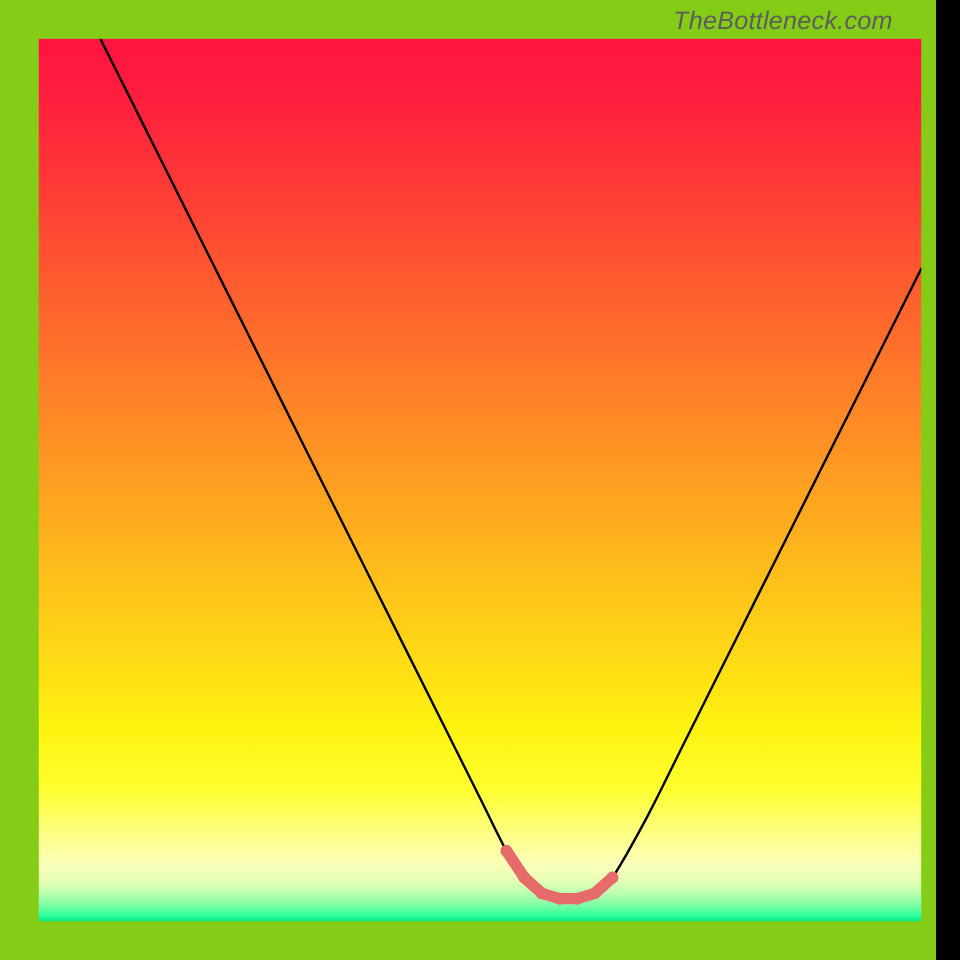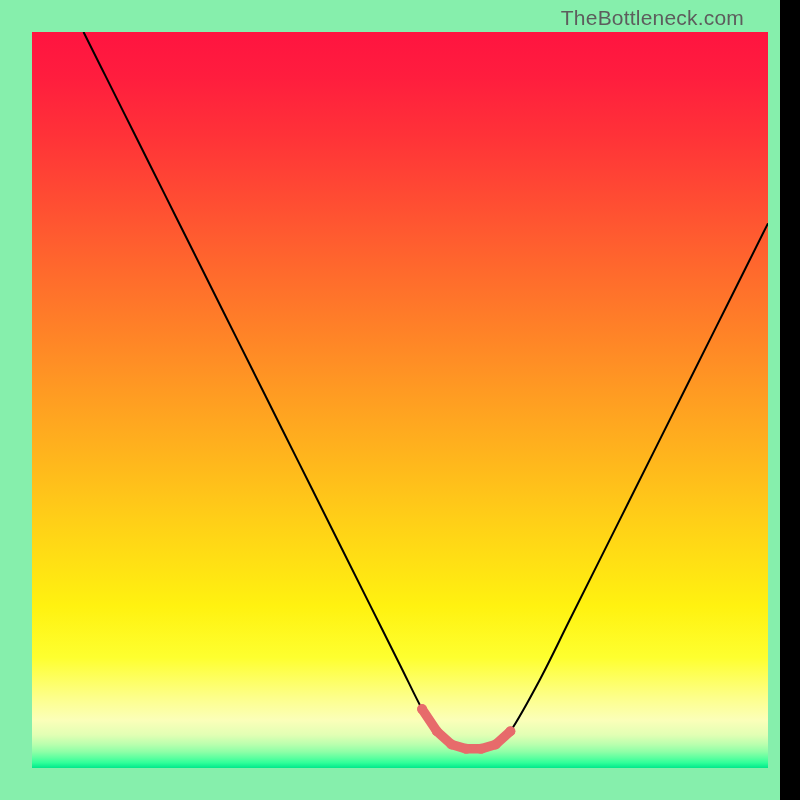--- a/index.html
+++ b/index.html
@@ -8,21 +8,22 @@
     width: 800px;
     height: 800px;
     overflow: hidden;
     background: #000;
     font-family: Arial, Helvetica, sans-serif;
   }
   .frame {
     position: relative;
     width: 780px;
     height: 800px;
-    background: #86efac;
+    background: #84cc16;
+    font-style: italic;
   }
   .plot-area {
     position: absolute;
     left: 32px;
     top: 32px;
     width: 736px;
     height: 736px;
     overflow: hidden;
   }
   .gradient-bg {

